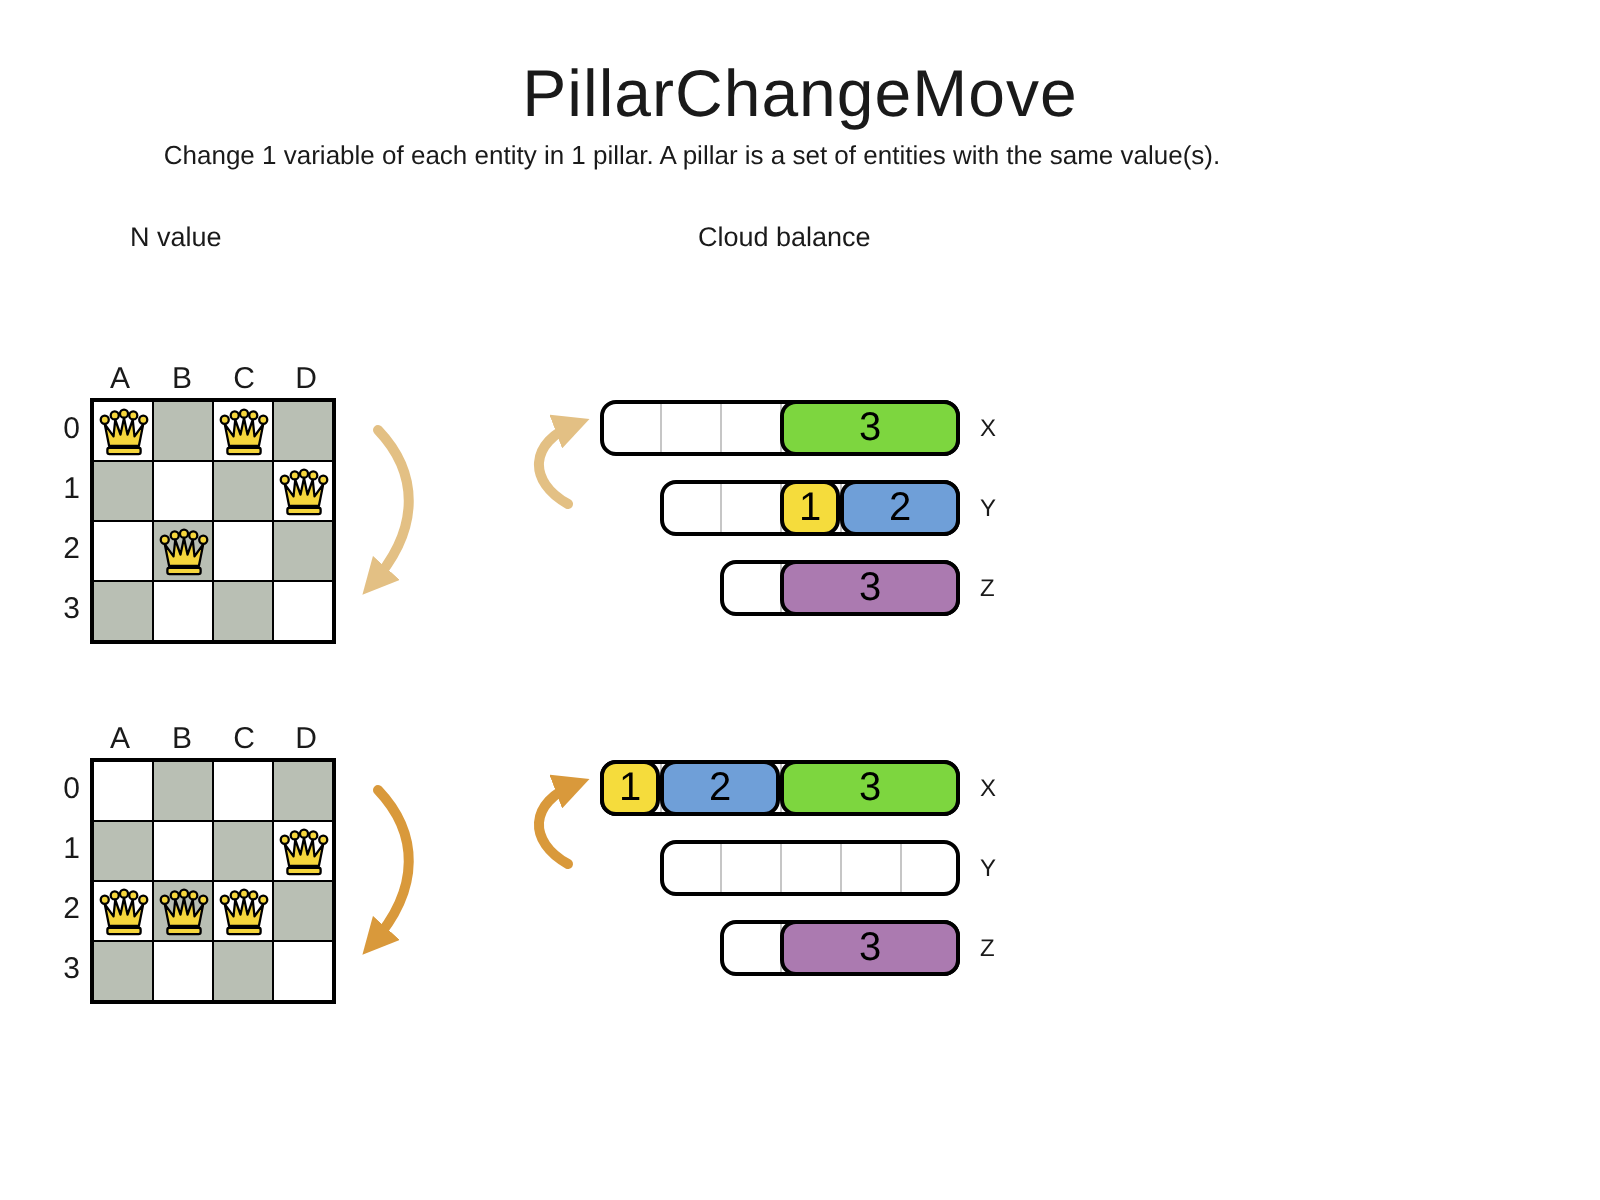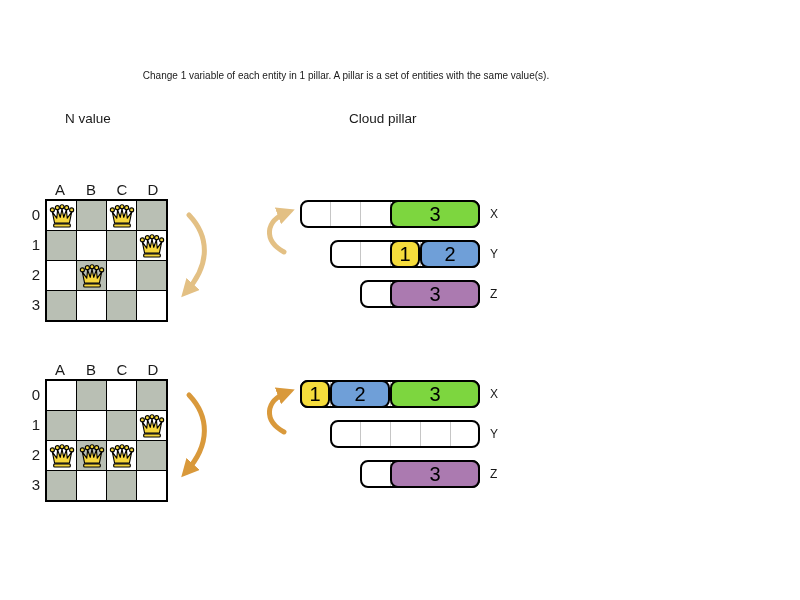--- a/index.html
+++ b/index.html
@@ -1,20 +1,20 @@
 <!DOCTYPE html>
 <html><head>
 <meta charset="utf-8">
 <style>
   html,body{margin:0;padding:0;background:#fff;}
   #canvas{position:relative;width:800px;height:600px;background:#fff;overflow:hidden;
           font-family:"Liberation Sans","DejaVu Sans",sans-serif;color:#1a1a1a;}
   .abs{position:absolute;}
   #title{left:0;top:28px;width:800px;text-align:center;font-size:33px;letter-spacing:0.5px;}
-  #subtitle{left:0;top:70px;width:692px;text-align:center;font-size:10px;}
+  #subtitle{left:0;top:70px;width:692px;text-align:center;font-size:13px;}
   .section-label{font-size:13.5px;}
   
   .board-grid{display:grid;grid-template-columns:repeat(4,29px);grid-template-rows:repeat(4,29px);
               gap:1px;background:#000;border:2px solid #000;}
   .cell{display:flex;align-items:center;justify-content:center;}
   .cell.light{background:#ffffff;}
   .cell.dark{background:#b9bfb4;}
   .col-labels{display:flex;width:124px;}
   .col-labels span{flex:1;text-align:center;font-size:15px;letter-spacing:1px;}
   .row-labels{display:flex;flex-direction:column;width:16px;}
@@ -27,24 +27,25 @@
   .pblock{position:absolute;height:28px;border:2px solid #000;border-radius:8px;box-sizing:border-box;
           display:flex;align-items:center;justify-content:center;font-size:20px;color:#000;}
   .row-tag{position:absolute;left:190px;width:24px;height:28px;line-height:28px;font-size:12px;}
   svg.overlay{position:absolute;left:0;top:0;pointer-events:none;}
 </style>
 </head>
 <body>
 
 <div id="canvas">
 
+  <div class="abs" id="title">PillarChangeMove</div>
   <div class="abs" id="subtitle">Change 1 variable of each entity in 1 pillar. A pillar is a set of entities with the same value(s).</div>
 
   <div class="abs section-label" style="left:65px;top:111px;">N value</div>
-  <div class="abs section-label" style="left:349px;top:111px;">Cloud pillar</div>
+  <div class="abs section-label" style="left:349px;top:111px;">Cloud balance</div>
 
   <div>
     <div class="abs col-labels" style="left:45px;top:181px;">
         <span>A</span>
         <span>B</span>
         <span>C</span>
         <span>D</span>
       </div>
     <div class="abs row-labels" style="left:24px;top:200px;">
         <span>0</span>

